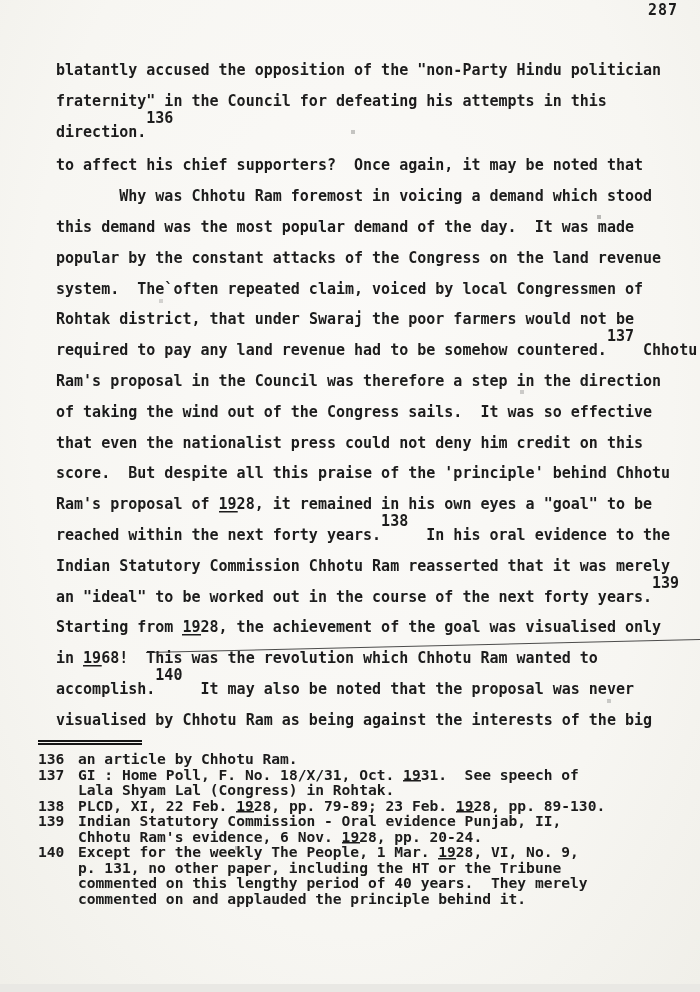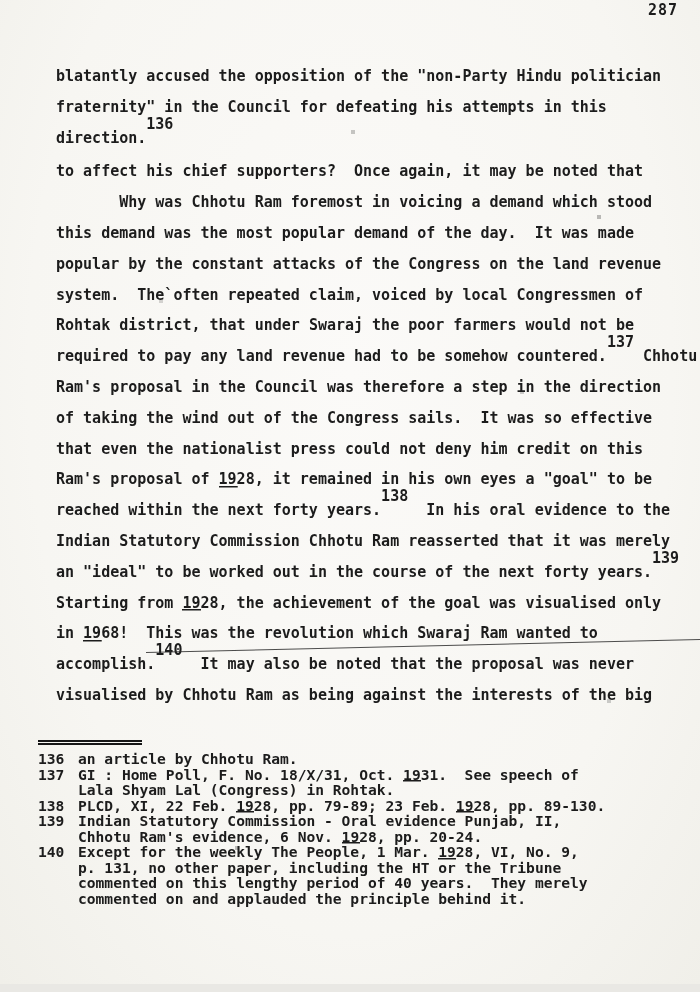--- a/index.html
+++ b/index.html
@@ -16,21 +16,21 @@
     font-family:"DejaVu Sans Mono","Liberation Mono",monospace;
     color:var(--ink);
     font-weight:bold;
     overflow:hidden;
   }
   .page-number{
     position:absolute;top:1px;left:648px;
     font-size:15px;letter-spacing:1px;
   }
   .body-text{
-    position:absolute;left:56px;top:61px;width:644px;
+    position:absolute;left:56px;top:55px;width:644px;
     font-size:15px;line-height:30.8px;
   }
   .para{margin:0;}
   .para + .para{margin-top:3px;}
   .line{white-space:pre;}
   .sup{position:relative;top:-0.92em;}
   .u{text-decoration-thickness:1.3px;text-underline-offset:3px;}
   .y2{
     background-image:linear-gradient(var(--ink),var(--ink));
     background-repeat:no-repeat;
@@ -81,26 +81,27 @@
         <div class="line"><span>to affect his chief supporters?  Once again, it may be noted that</span></div>
         <div class="line"><span>       Why was Chhotu Ram foremost in voicing a demand which stood</span></div>
         <div class="line"><span>this demand was the most popular demand of the day.  It was made</span></div>
         <div class="line"><span>popular by the constant attacks of the Congress on the land revenue</span></div>
         <div class="line"><span>system.  The`often repeated claim, voiced by local Congressmen of</span></div>
         <div class="line"><span>Rohtak district, that under </span><span class="u">Swaraj</span><span> the poor farmers would not be</span></div>
         <div class="line"><span>required to pay any land revenue had to be somehow countered.</span><span class="sup">137</span><span> Chhotu</span></div>
         <div class="line"><span>Ram's proposal in the Council was therefore a step in the direction</span></div>
         <div class="line"><span>of taking the wind out of the Congress sails.  It was so effective</span></div>
         <div class="line"><span>that even the nationalist press could not deny him credit on this</span></div>
+        <div class="line"><span>score.  But despite all this praise of the 'principle' behind Chhotu</span></div>
         <div class="line"><span>Ram's proposal of </span><span class="y2">1928</span><span>, it remained in his own eyes a "goal" to be</span></div>
         <div class="line"><span>reached within the next forty years.</span><span class="sup">138</span><span>  In his oral evidence to the</span></div>
         <div class="line"><span>Indian Statutory Commission Chhotu Ram reasserted that it was merely</span></div>
         <div class="line"><span>an "ideal" to be worked out in the course of the next forty years.</span><span class="sup">139</span></div>
         <div class="line"><span>Starting from </span><span class="y2">1928</span><span>, the achievement of the goal was visualised only</span></div>
-        <div class="line"><span>in </span><span class="y2">1968</span><span>!  This was the revolution which Swaraj Ram wanted to</span></div>
+        <div class="line"><span>in </span><span class="y2">1968</span><span>!  This was the revolution which Chhotu Ram wanted to</span></div>
         <div class="line"><span>accomplish.</span><span class="sup">140</span><span>  It may also be noted that the proposal was never</span></div>
         <div class="line"><span>visualised by Chhotu Ram as being against the interests of the big</span></div>
       </div>
     </div>
   <div class="stray-line"></div>
   <div class="fn-rule"></div>
   <div class="footnotes">
       <div class="fn-row">
         <div class="fn-num">136</div>
         <div class="fn-lines">

